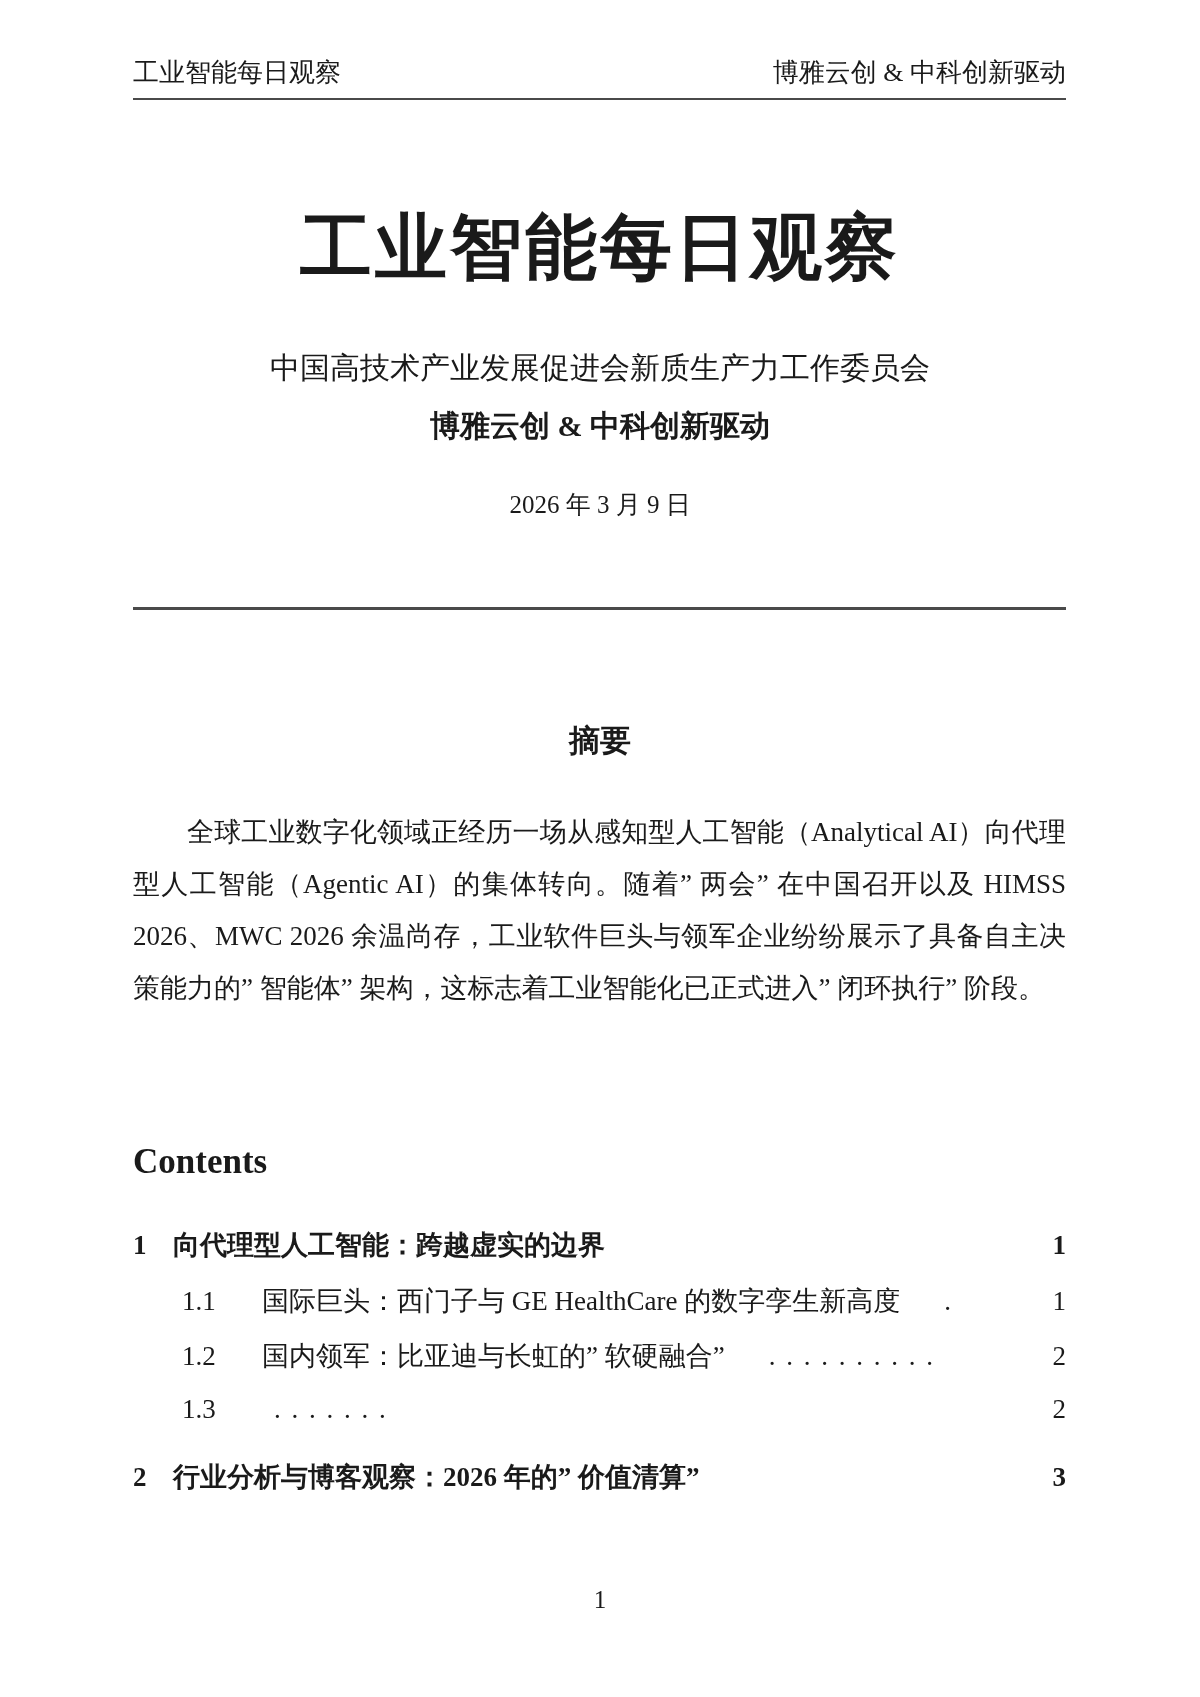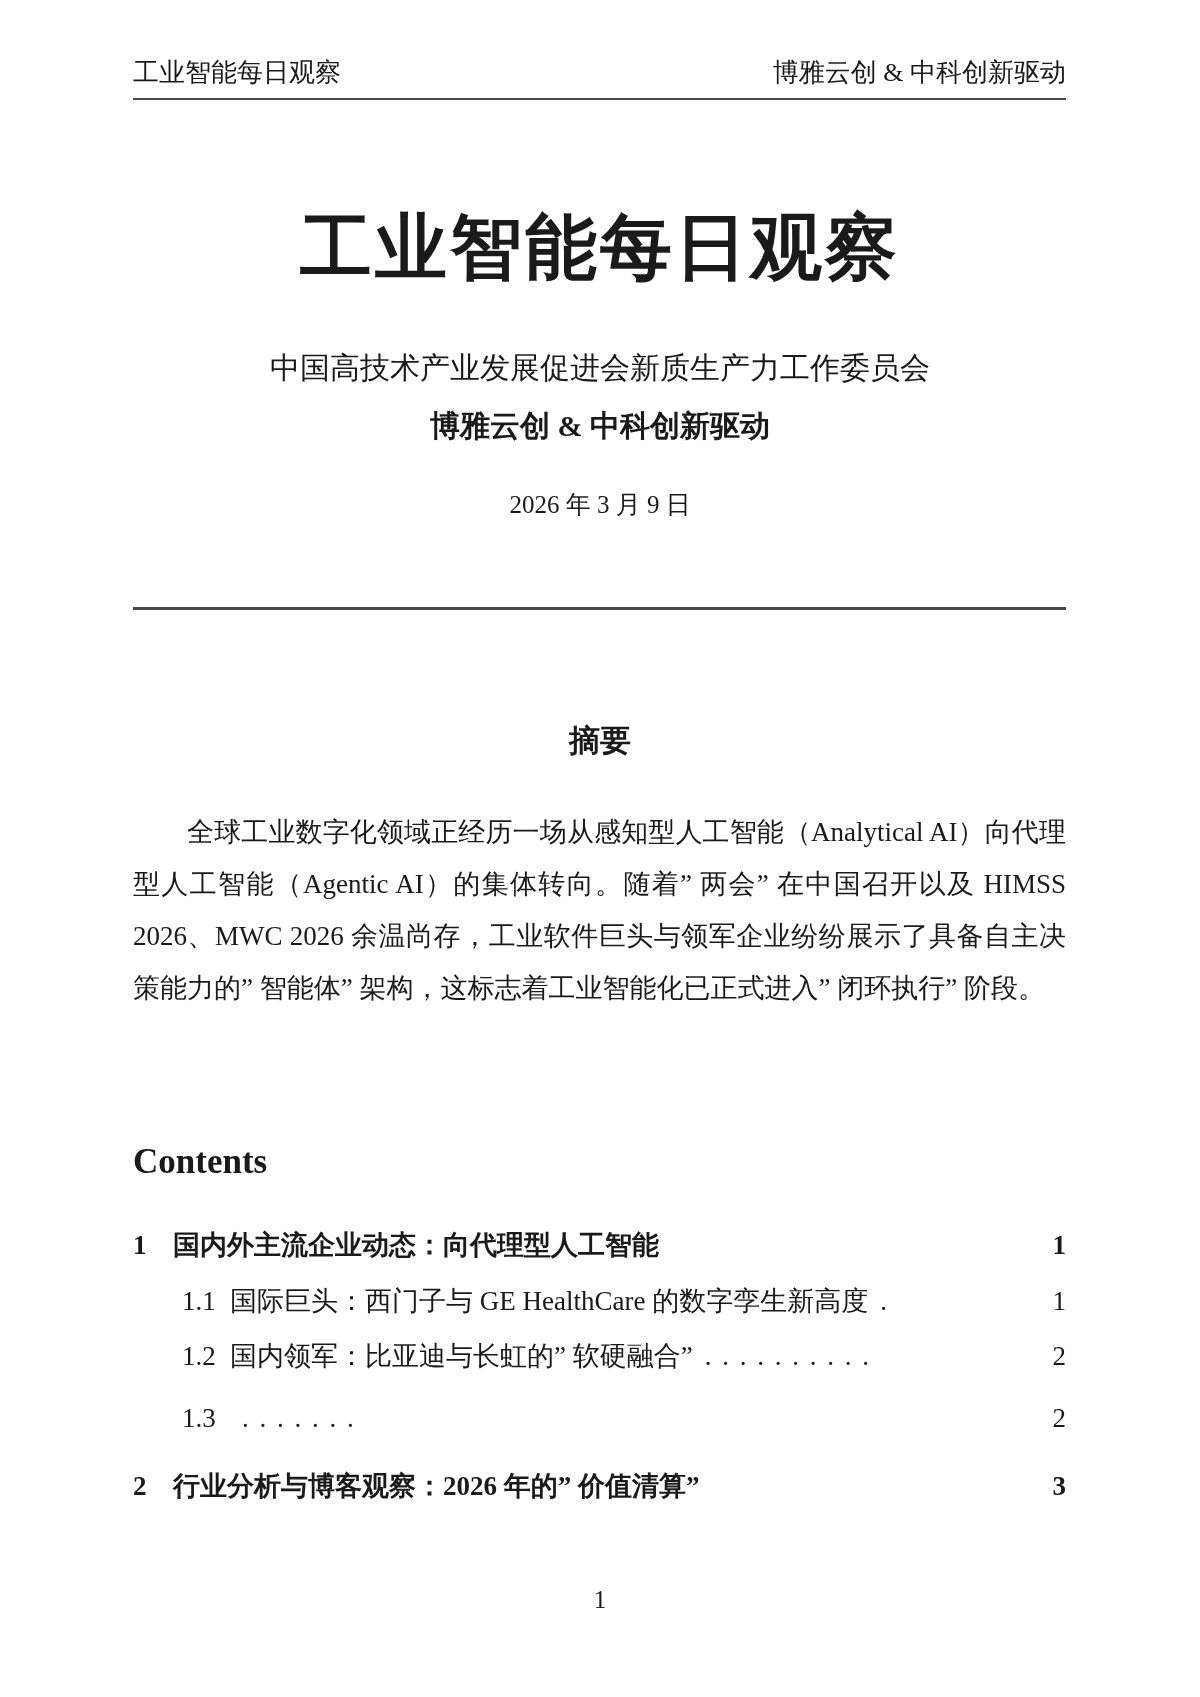--- a/index.html
+++ b/index.html
@@ -70,33 +70,33 @@
     font-size: 35px; font-weight: bold; line-height: 44px;
   }
   .toc-list { left: 133px; width: 933px; top: 1228px; }
   .toc-row {
     display: flex; align-items: baseline;
     font-size: 27px; line-height: 34px;
     white-space: nowrap;
   }
   .toc-row.lvl1 { font-weight: bold; }
   .toc-row.lvl1 .toc-num { width: 40px; flex: none; }
-  .toc-row.lvl2 { padding-left: 49px; }
+  .toc-row.lvl2 { padding-left: 49px; gap: 32px; }
   .toc-row.lvl2 .toc-num { width: 48px; flex: none; }
   .toc-title { flex: none; }
   .toc-leader {
     flex: 1 1 auto;
     overflow: hidden;
     padding: 0 14px 0 12px;
     letter-spacing: 2px;
   }
   .toc-page { flex: none; text-align: right; min-width: 20px; }
   .gap-r2 { margin-top: 22px; }
   .gap-r3 { margin-top: 21px; }
-  .gap-r4 { margin-top: 28px; }
+  .gap-r4 { margin-top: 19px; }
   .gap-r5 { margin-top: 34px; }
 
   
   .page-footer {
     left: 0; right: 0; top: 1584px;
     text-align: center;
     font-size: 25px; line-height: 32px;
   }
 </style>
 </head>
@@ -116,21 +116,21 @@
 
 <div class="abs abstract-heading">摘要</div>
 <div class="abs abstract-body">全球工业数字化领域正经历一场从感知型人工智能（Analytical AI）向代理型人工智能（Agentic AI）的集体转向。随着” 两会” 在中国召开以及 HIMSS 2026、MWC 2026 余温尚存，工业软件巨头与领军企业纷纷展示了具备自主决策能力的” 智能体” 架构，这标志着工业智能化已正式进入” 闭环执行” 阶段。</div>
 
 <div class="abs toc-heading">Contents</div>
 
 <div class="abs toc-list">
 
   <div class="toc-row lvl1">
     <span class="toc-num">1</span>
-    <span class="toc-title">国内外主流企业动态：向代理型人工智能</span>
+    <span class="toc-title">向代理型人工智能：跨越虚实的边界</span>
     <span class="toc-leader"></span>
     <span class="toc-page">1</span>
   </div>
 
   <div class="toc-row lvl2 gap-r2">
     <span class="toc-num">1.1</span>
     <span class="toc-title">国际巨头：西门子与 GE HealthCare 的数字孪生新高度</span>
     <span class="toc-leader">.</span>
     <span class="toc-page">1</span>
   </div>

